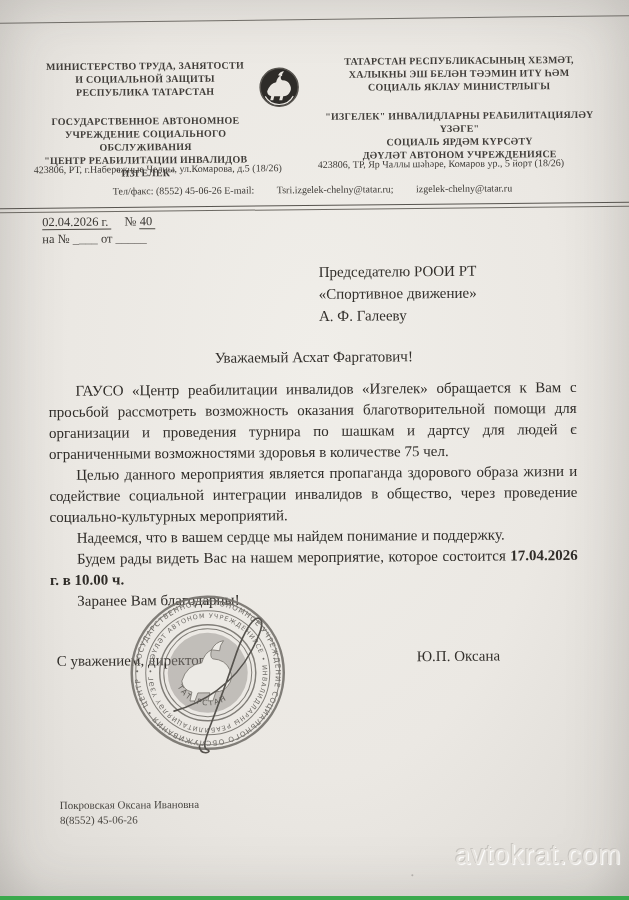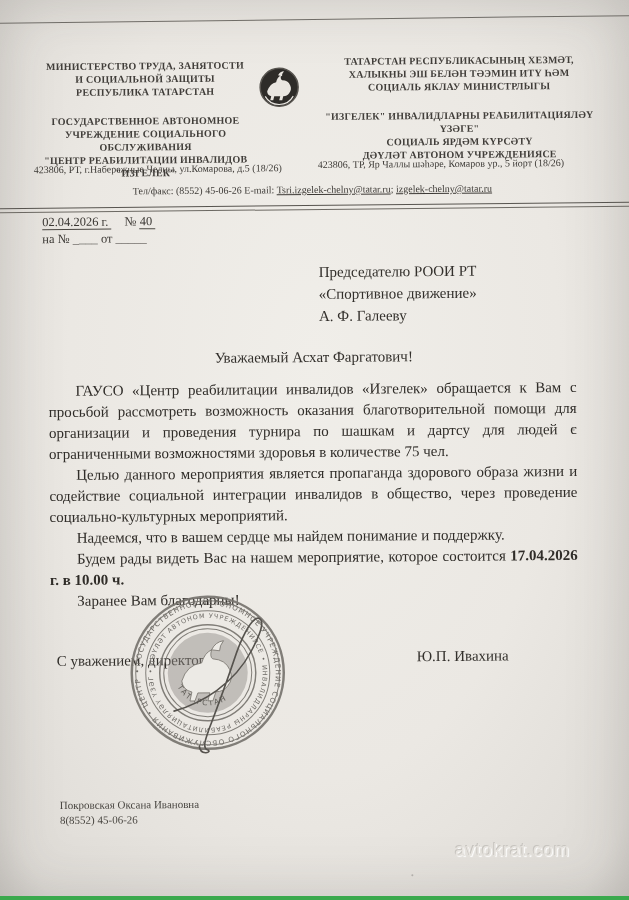--- a/index.html
+++ b/index.html
@@ -27,21 +27,21 @@
   .lh-col{position:absolute;text-align:center;font-weight:bold;font-size:10px;line-height:13px;letter-spacing:.2px;color:#413e3a;}
   .lh-left{left:28px;top:58px;width:240px;}
   .lh-right{left:312px;top:55px;width:300px;}
   .lh-block{margin:0 0 16px 0;}
   .lh-line{display:block;}
   .lh-emblem{position:absolute;left:261px;top:66px;width:42px;height:46px;}
   .addr{position:absolute;font-size:10px;color:#3e3b37;}
   .addr-left{left:36px;top:162px;width:270px;}
   .addr-right{left:320px;top:159px;width:290px;}
   .tel-row{position:absolute;left:0;top:184px;width:100%;text-align:center;font-size:10px;color:#3e3b37;}
-  .email{text-decoration:underline;}
+  .email{margin-left:20px;}
   .sep{
     position:absolute;top:205px;left:-4px;width:640px;height:3px;
     border-top:1px solid #57544f;border-bottom:1px solid #6c6963;
     transform:rotate(-0.15deg);
   }
   
   .ref{position:absolute;left:44px;top:212px;font-size:12.5px;color:#3a3733;line-height:17px;}
   .u{border-bottom:1px solid #4a4742;padding:0 3px 0 0;}
   .ref .gap{display:inline-block;width:10px;}
   
@@ -56,21 +56,21 @@
   
   .sig-left{position:absolute;left:55px;top:651px;font-size:15px;color:#33302c;}
   .sig-right{position:absolute;left:415px;top:649px;font-size:15px;color:#33302c;}
   .stamp-wrap{position:absolute;left:114px;top:588px;width:196px;height:172px;}
   
   .footer-contact{position:absolute;left:57px;top:796px;font-size:11px;line-height:15px;color:#4a4742;}
   
   .watermark{
     position:absolute;left:455px;top:840px;
     font-family:"Liberation Sans","DejaVu Sans",sans-serif;
-    font-size:18px;letter-spacing:1px;
+    font-size:27px;letter-spacing:1px;
     color:#e7e4df;
     text-shadow:-1px -1px 0 #c7c4bf, 1px 1px 1px #ffffff;
   }
   .green-strip{position:absolute;left:0;bottom:0;width:100%;height:4px;background:#3aa94d;}
   
   .speck{position:absolute;border-radius:50%;background:rgba(60,58,54,.28);}
 </style>
 </head>
 <body>
 
@@ -148,21 +148,21 @@
 
     <div class="body-text">
       <p>ГАУСО «Центр реабилитации инвалидов «Изгелек»  обращается к Вам с просьбой рассмотреть возможность  оказания благотворительной помощи для организации и проведения турнира по шашкам и дартсу для людей с ограниченными возможностями здоровья в количестве 75 чел.</p>
       <p>Целью данного  мероприятия  является пропаганда здорового образа жизни и  содействие социальной интеграции инвалидов в общество, через проведение социально-культурных мероприятий.</p>
       <p class="nj">Надеемся, что в вашем сердце мы найдем понимание и поддержку.</p>
       <p><span>Будем рады видеть Вас на нашем мероприятие, которое состоится </span><span class="b">17.04.2026 г. в 10.00 ч.</span></p>
       <p class="nj">Заранее Вам благодарны!</p>
     </div>
 
     <div class="sig-left">С уважением, директор</div>
-    <div class="sig-right">Ю.П. Ивахина</div>
+    <div class="sig-right">Ю.П. Оксана</div>
 
     <div class="stamp-wrap">
       <svg width="196" height="172" viewBox="0 0 196 172">
         <defs>
           <path id="ringOuter" d="M92,84 m-68,0 a68,68 0 1,1 136,0 a68,68 0 1,1 -136,0"></path>
           <path id="ringInner" d="M92,84 m-55,0 a55,55 0 1,1 110,0 a55,55 0 1,1 -110,0"></path>
           <path id="arcCenter" d="M92,84 m-32,10 a34,34 0 0,0 64,0"></path>
         </defs>
         <g stroke="#75726c" fill="none" opacity="0.9">
           <circle cx="92" cy="84" r="76" stroke-width="2.5"></circle>

